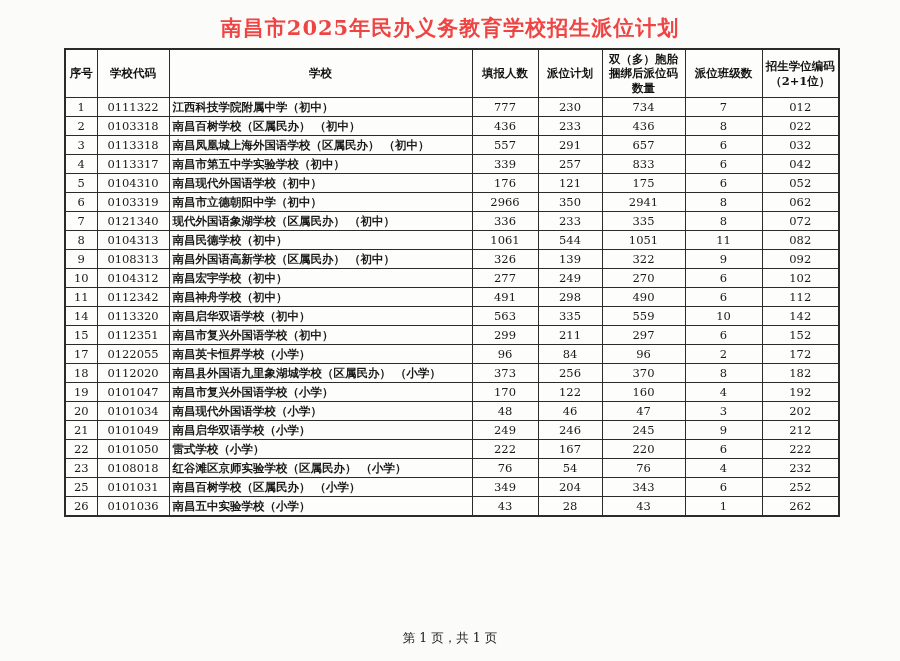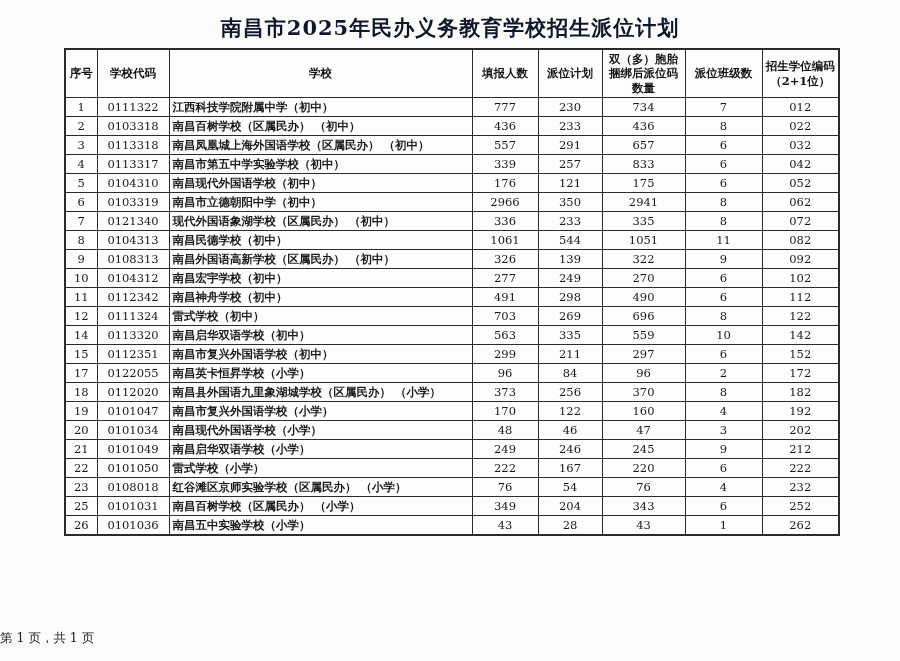--- a/index.html
+++ b/index.html
@@ -18,21 +18,21 @@
   }
   .doc-title {
     position: absolute;
     top: 14px;
     left: 0;
     width: 100%;
     text-align: center;
     font-size: 21px;
     font-weight: 700;
     letter-spacing: 1px;
-    color: #0f172a;
+    color: #ef4444;
   }
   table.plan {
     position: absolute;
     top: 48px;
     left: 64px;
     width: 774px;
     border-collapse: collapse;
     table-layout: fixed;
     background: #fdfdfc;
   }
@@ -63,21 +63,21 @@
   }
   table.plan td.school-name {
     text-align: left;
     font-weight: bold;
   }
   .page-footer {
     position: absolute;
     bottom: 14px;
     left: 0;
     width: 100%;
-    text-align: left;
+    text-align: center;
     font-size: 12.5px;
     color: #222;
   }
 </style>
 </head>
 <body>
 
 <div class="page">
 
   <div class="doc-title">南昌市2025年民办义务教育学校招生派位计划</div>
@@ -210,30 +210,20 @@
           <td>11</td>
           <td>0112342</td>
           <td class="school-name">南昌神舟学校（初中）</td>
           <td>491</td>
           <td>298</td>
           <td>490</td>
           <td>6</td>
           <td>112</td>
         </tr>
         <tr>
-          <td>12</td>
-          <td>0111324</td>
-          <td class="school-name">雷式学校（初中）</td>
-          <td>703</td>
-          <td>269</td>
-          <td>696</td>
-          <td>8</td>
-          <td>122</td>
-        </tr>
-        <tr>
           <td>14</td>
           <td>0113320</td>
           <td class="school-name">南昌启华双语学校（初中）</td>
           <td>563</td>
           <td>335</td>
           <td>559</td>
           <td>10</td>
           <td>142</td>
         </tr>
         <tr>

